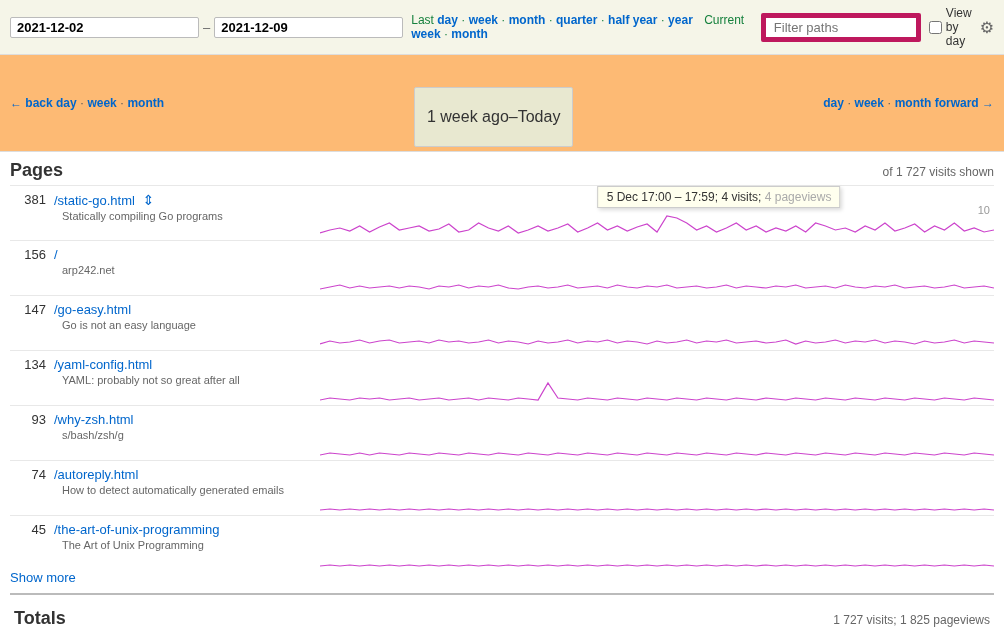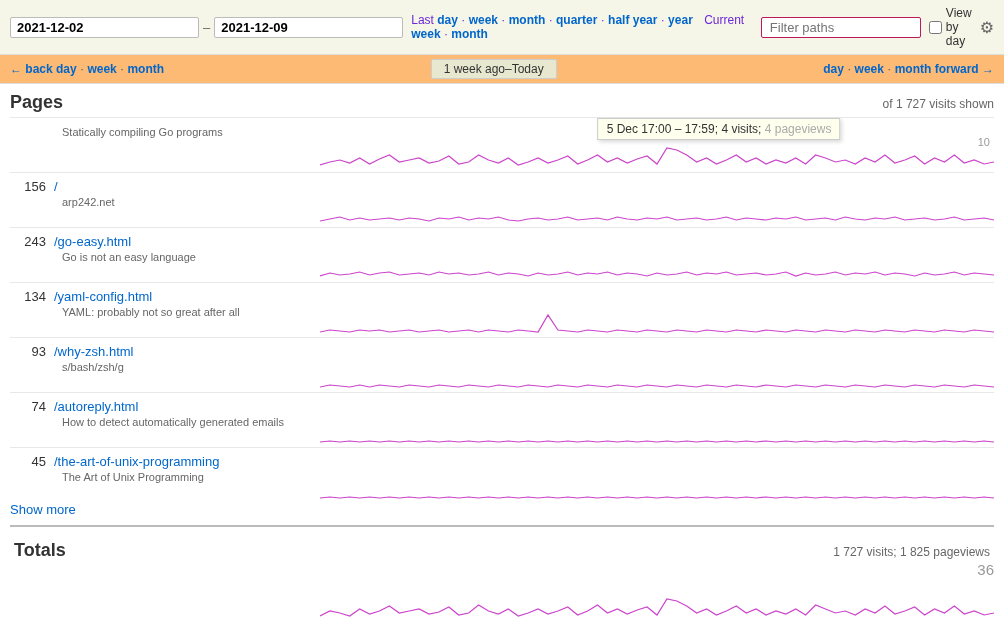--- a/index.html
+++ b/index.html
@@ -26,25 +26,25 @@
       padding: 2px 6px;
       font-size: 13px;
       border-radius: 2px;
       font-weight: bold;
     }
 
     .date-sep { color: #666; }
 
     .period-links { font-size: 12px; color: #555; }
     .period-links a { color: #0066cc; text-decoration: none; font-weight: bold; }
-    .period-links span { color: #6d28d9; }
+    .period-links span { color: #15803d; }
 
     .filter-area { margin-left: auto; display: flex; align-items: center; gap: 8px; }
     .filter-input {
-      border: 1px solid #be185d;
+      border: 5px solid #be185d;
       padding: 2px 8px;
       font-size: 13px;
       width: 160px;
       background: #fff;
       border-radius: 2px;
     }
     .view-day { display: flex; align-items: center; gap: 4px; font-size: 12px; }
     .view-day input { margin: 0; }
 
     .gear-icon { font-size: 16px; color: #666; cursor: pointer; }
@@ -58,23 +58,24 @@
       justify-content: space-between;
       font-size: 12px;
     }
 
     .nav-left a, .nav-right a { color: #0066cc; text-decoration: none; font-weight: bold; }
     .nav-left span, .nav-right span { color: #555; }
 
     .nav-center {
       background: #e8e8d0;
       border: 1px solid #ccc;
-      padding: 2px 12px;
-      font-size: 12px;
+      padding: 20px 12px;
+      font-size: 16px;
       border-radius: 2px;
+      margin-top: 28px;
     }
 
     .main { padding: 8px 10px; }
 
     .pages-header {
       display: flex;
       align-items: baseline;
       gap: 8px;
       margin-bottom: 4px;
     }
@@ -260,20 +261,27 @@
 
   <div class="pages-header">
     <span class="pages-title">Pages</span>
     <span class="pages-subtitle" style="margin-left:auto;font-size:12px;color:#666;">of 1 727 visits shown</span>
   </div>
 
   <div class="table-area">
 
     <div class="page-row page-row-wrapper" style="position:relative;">
       <div class="page-info">
+        <div class="page-info-inner">
+          <span class="page-count">381</span>
+          <div class="page-info-main">
+            <a class="page-link" href="#">/static-go.html</a>
+            <span class="sort-icon">⇕</span>
+          </div>
+        </div>
         <div class="page-desc">Statically compiling Go programs</div>
       </div>
       <div class="chart-cell" style="position:relative;">
 
         <div class="tooltip-box" style="position:absolute;top:0;left:52%;z-index:10;background:#ffffee;border:1px solid #ccc;padding:3px 8px;font-size:12px;white-space:nowrap;">
           <span>5 Dec 17:00 – 17:59; 4 visits; </span><span style="color:#aaa;">4 pageviews</span>
         </div>
         <span class="scale-10" style="position:absolute;right:4px;top:18px;font-size:11px;color:#999;">10</span>
         <svg class="sparkline" viewBox="0 0 680 50" preserveAspectRatio="none">
           <polyline fill="none" stroke="#cc44cc" stroke-width="1.2" points="0,45 10,42 20,40 30,43 40,38 50,44 60,39 70,35 80,42 90,40 100,38 110,43 120,41 130,36 140,44 150,42 160,35 170,40 180,43 190,38 200,45 210,42 220,38 230,43 240,40 250,36 260,44 270,40 280,35 290,42 300,38 310,43 320,39 330,36 340,44 350,28 360,30 370,35 380,42 390,38 400,44 410,40 420,35 430,42 440,38 450,44 460,40 470,43 480,38 490,44 500,35 510,38 520,42 530,40 540,44 550,38 560,42 570,35 580,43 590,40 600,36 610,44 620,38 630,42 640,35 650,43 660,40 670,44 680,42"></polyline>
@@ -294,21 +302,21 @@
       <div class="chart-cell">
         <svg class="sparkline" viewBox="0 0 680 50" preserveAspectRatio="none">
           <polyline fill="none" stroke="#cc44cc" stroke-width="1.2" points="0,46 10,44 20,42 30,45 40,43 50,45 60,44 70,43 80,45 90,43 100,44 110,46 120,43 130,44 140,42 150,45 160,43 170,44 180,42 190,45 200,46 210,44 220,43 230,45 240,44 250,42 260,45 270,44 280,43 290,45 300,42 310,44 320,45 330,43 340,44 350,42 360,45 370,44 380,43 390,45 400,44 410,42 420,45 430,43 440,44 450,45 460,43 470,44 480,42 490,45 500,44 510,43 520,45 530,42 540,44 550,45 560,43 570,44 580,42 590,45 600,44 610,43 620,45 630,44 640,42 650,45 660,44 670,43 680,45"></polyline>
         </svg>
       </div>
     </div>
 
     <div class="page-row">
       <div class="page-info">
         <div class="page-info-inner">
-          <span class="page-count">243</span>
+          <span class="page-count">147</span>
           <div class="page-info-main">
             <a class="page-link" href="#">/go-easy.html</a>
           </div>
         </div>
         <div class="page-desc">Go is not an easy language</div>
       </div>
       <div class="chart-cell">
         <svg class="sparkline" viewBox="0 0 680 50" preserveAspectRatio="none">
           <polyline fill="none" stroke="#cc44cc" stroke-width="1.2" points="0,46 10,43 20,45 30,44 40,42 50,45 60,43 70,42 80,45 90,44 100,43 110,45 120,42 130,44 140,43 150,45 160,44 170,42 180,45 190,43 200,44 210,46 220,43 230,45 240,44 250,42 260,45 270,43 280,44 290,42 300,45 310,43 320,44 330,46 340,43 350,45 360,44 370,42 380,45 390,43 400,44 410,42 420,45 430,44 440,43 450,45 460,44 470,42 480,46 490,43 500,45 510,44 520,42 530,45 540,43 550,44 560,42 570,45 580,43 590,44 600,46 610,43 620,45 630,44 640,42 650,45 660,43 670,44 680,45"></polyline>
         </svg>

